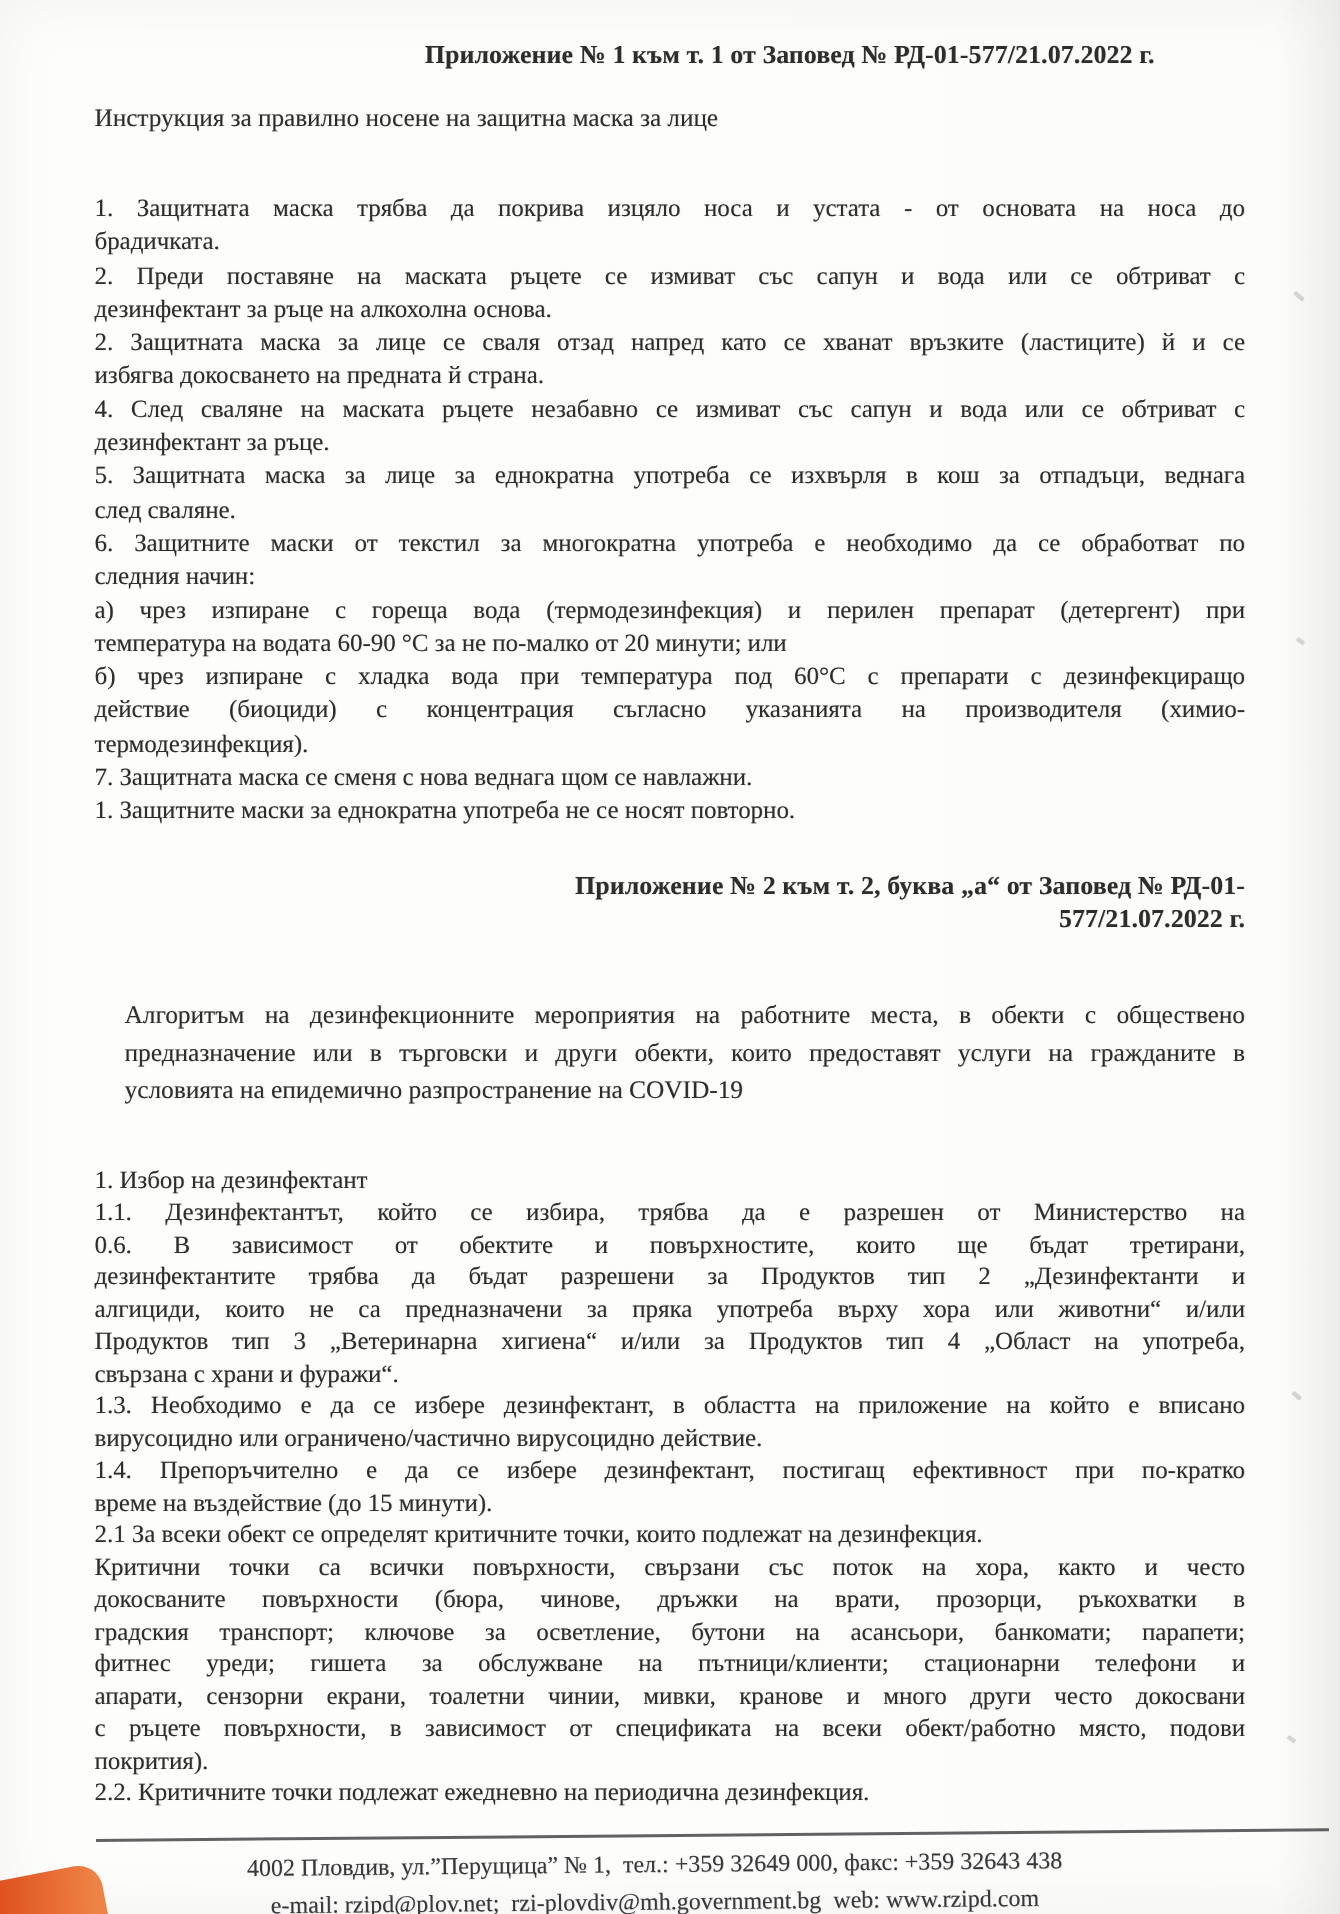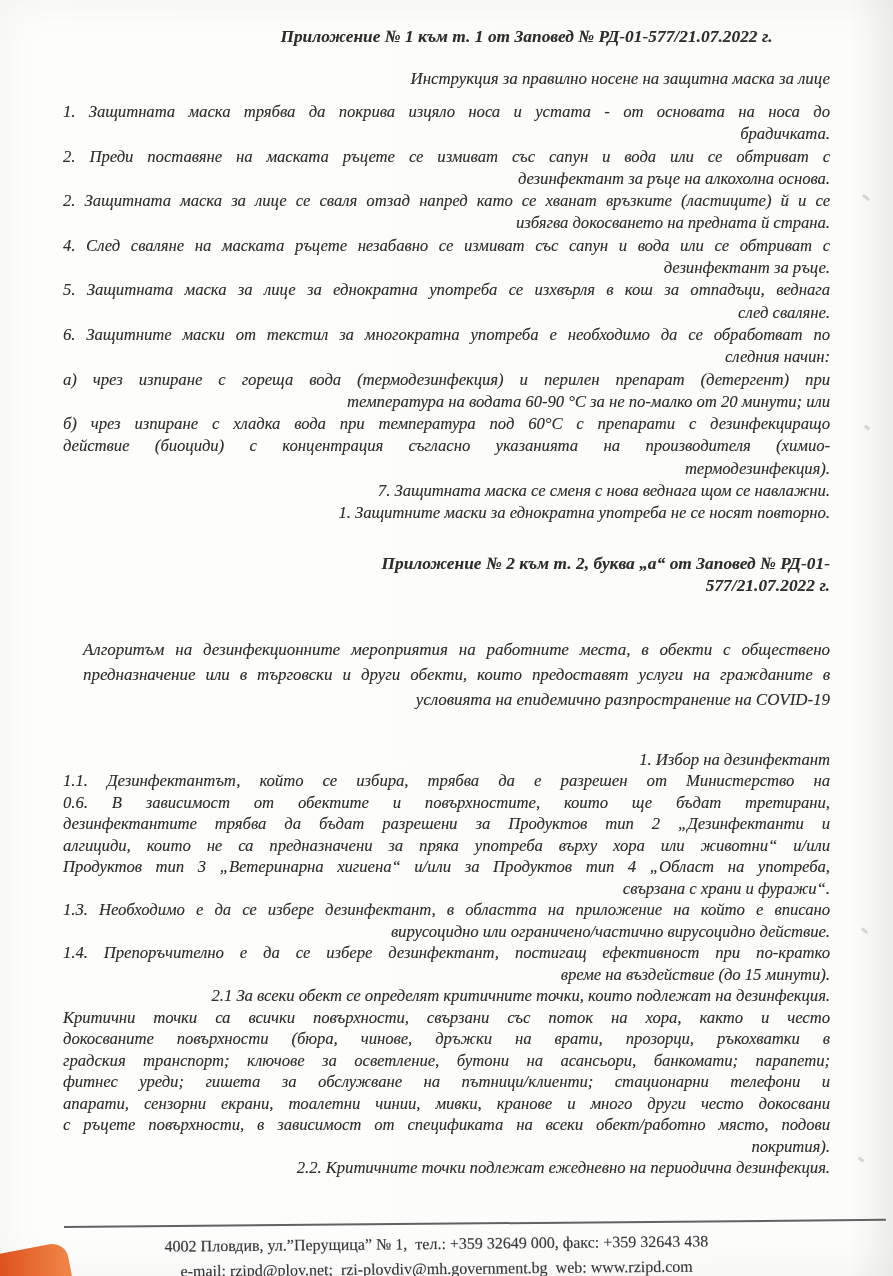--- a/index.html
+++ b/index.html
@@ -3,34 +3,34 @@
 <meta charset="utf-8">
 <style>
   html,body { margin:0; padding:0; background:#e9e9e7; }
   .page {
     position:relative; width:893px; height:1276px; margin:0 auto;
     background:linear-gradient(to right,#fdfdfc 0%,#fcfcfa 95%,#f1f1ee 100%);
     font-family:"Liberation Serif", serif;
     color:#2e2d2b; overflow:hidden;
     box-shadow:inset 0 0 40px rgba(120,120,110,0.08);
   }
-  .content { padding:0 63px;font-style:italic; }
+  .content { padding:0 63px; }
   .scan-text { text-shadow:0.3px 0.3px 0.5px rgba(55,55,55,0.38); }
   .h1 {
     margin:26px 0 0 160px; text-align:center;
     font-weight:bold; font-size:17.2px; line-height:22px; letter-spacing:0.1px;
   }
   .h2 {
     margin:28px 0 0 220px; text-align:right;
     font-weight:bold; font-size:17.2px; line-height:22px; letter-spacing:0.1px;
   }
-  .intro1 { margin-top:20px; font-size:16.8px; line-height:22px;text-align:right; }
-  .lines .ln { font-size:16.6px; line-height:22.3px; text-align:right; }
+  .intro1 { margin-top:20px; font-size:16.8px; line-height:22px; }
+  .lines .ln { font-size:16.6px; line-height:22.3px; text-align:left; }
   .lines .ln.just { text-align:justify; text-align-last:justify; }
-  #sec1-lines { margin-top:11px; }
+  #sec1-lines { margin-top:38px; }
   #intro2-lines { margin-top:40px;margin-left:20px; }
   #intro2-lines .ln { font-size:16.9px; line-height:25.3px; }
   #sec2-lines { margin-top:36px; }
   #sec2-lines .ln { line-height:21.5px; }
   .footer-rule {
     position:absolute; left:64px; top:1226px; width:822px; height:0;
     border-top:2px solid #47464a; transform:rotate(-0.5deg); transform-origin:left center;
     opacity:0.85;
   }
   .footer-text {

